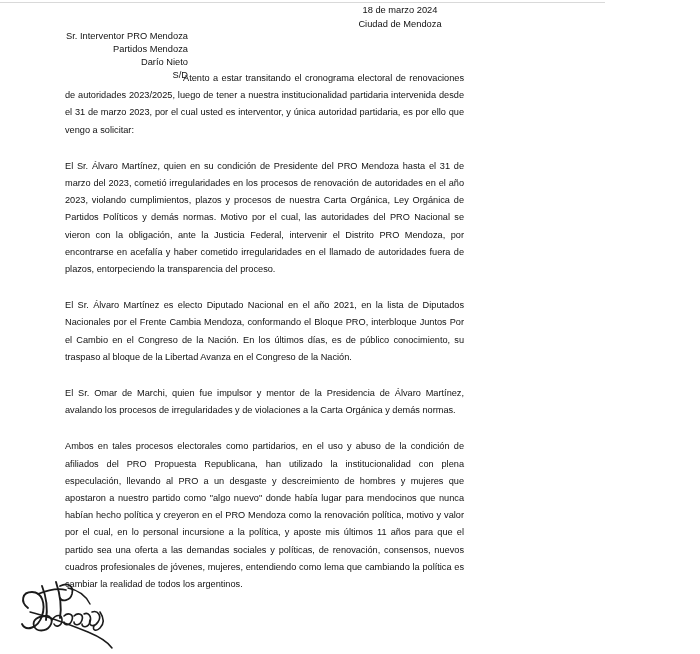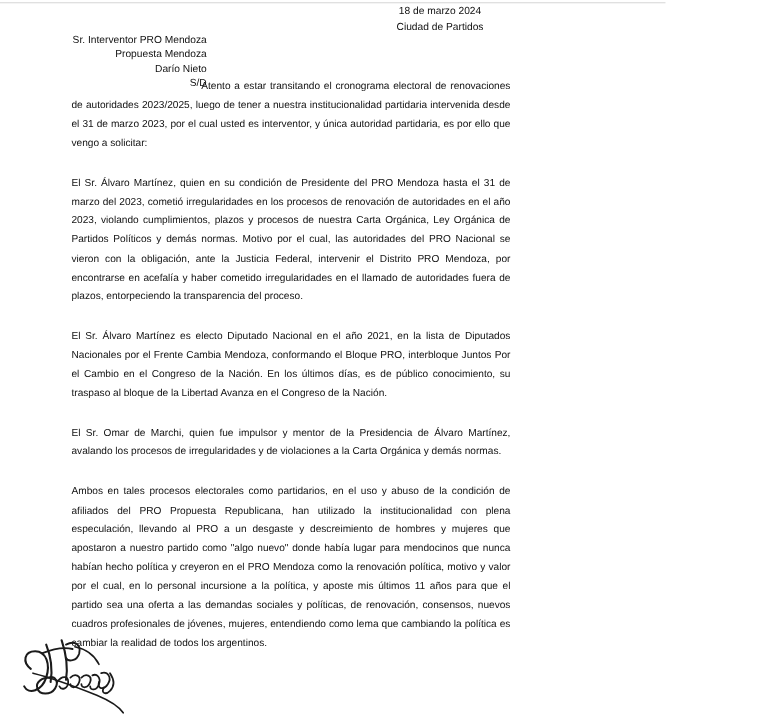--- a/index.html
+++ b/index.html
@@ -92,26 +92,26 @@
 <body>
 
 <div id="page">
 
   <div class="sheet">
 
     <div class="scan-top-rule"></div>
 
     <div class="dateblock">
       <div>18 de marzo 2024</div>
-      <div>Ciudad de Partidos</div>
+      <div>Ciudad de Mendoza</div>
     </div>
 
     <div class="recipient">
       <div>Sr. Interventor PRO Mendoza</div>
-      <div>Propuesta Mendoza</div>
+      <div>Partidos Mendoza</div>
       <div>Darío Nieto</div>
       <div>S/D</div>
     </div>
 
     <div class="body-text">
       <p class="para first gap-lg">Atento a estar transitando el cronograma electoral de renovaciones de autoridades 2023/2025, luego de tener a nuestra institucionalidad partidaria intervenida desde el 31 de marzo 2023, por el cual usted es interventor, y única autoridad partidaria, es por ello que vengo a solicitar:</p>
       <p class="para gap-lg">El Sr. Álvaro Martínez, quien en su condición de Presidente del PRO Mendoza hasta el 31 de marzo del 2023, cometió irregularidades en los procesos de renovación de autoridades en el año 2023, violando cumplimientos, plazos y procesos de nuestra Carta Orgánica, Ley Orgánica de Partidos Políticos y demás normas. Motivo por el cual, las autoridades del PRO Nacional se vieron con la obligación, ante la Justicia Federal, intervenir el Distrito PRO Mendoza, por encontrarse en acefalía y haber cometido irregularidades en el llamado de autoridades fuera de plazos, entorpeciendo la transparencia del proceso.</p>
       <p class="para gap-lg">El Sr. Álvaro Martínez es electo Diputado Nacional en el año 2021, en la lista de Diputados Nacionales por el Frente Cambia Mendoza, conformando el Bloque PRO, interbloque Juntos Por el Cambio en el Congreso de la Nación. En los últimos días, es de público conocimiento, su traspaso al bloque de la Libertad Avanza en el Congreso de la Nación.</p>
       <p class="para gap-lg">El Sr. Omar de Marchi, quien fue impulsor y mentor de la Presidencia de Álvaro Martínez, avalando los procesos de irregularidades y de violaciones a la Carta Orgánica y demás normas.</p>
       <p class="para">Ambos en tales procesos electorales como partidarios, en el uso y abuso de la condición de afiliados del PRO Propuesta Republicana, han utilizado la institucionalidad con plena especulación, llevando al PRO a un desgaste y descreimiento de hombres y mujeres que apostaron a nuestro partido como "algo nuevo" donde había lugar para mendocinos que nunca habían hecho política y creyeron en el PRO Mendoza como la renovación política, motivo y valor por el cual, en lo personal incursione a la política, y aposte mis últimos 11 años para que el partido sea una oferta a las demandas sociales y políticas, de renovación, consensos, nuevos cuadros profesionales de jóvenes, mujeres, entendiendo como lema que cambiando la política es cambiar la realidad de todos los argentinos.</p>

